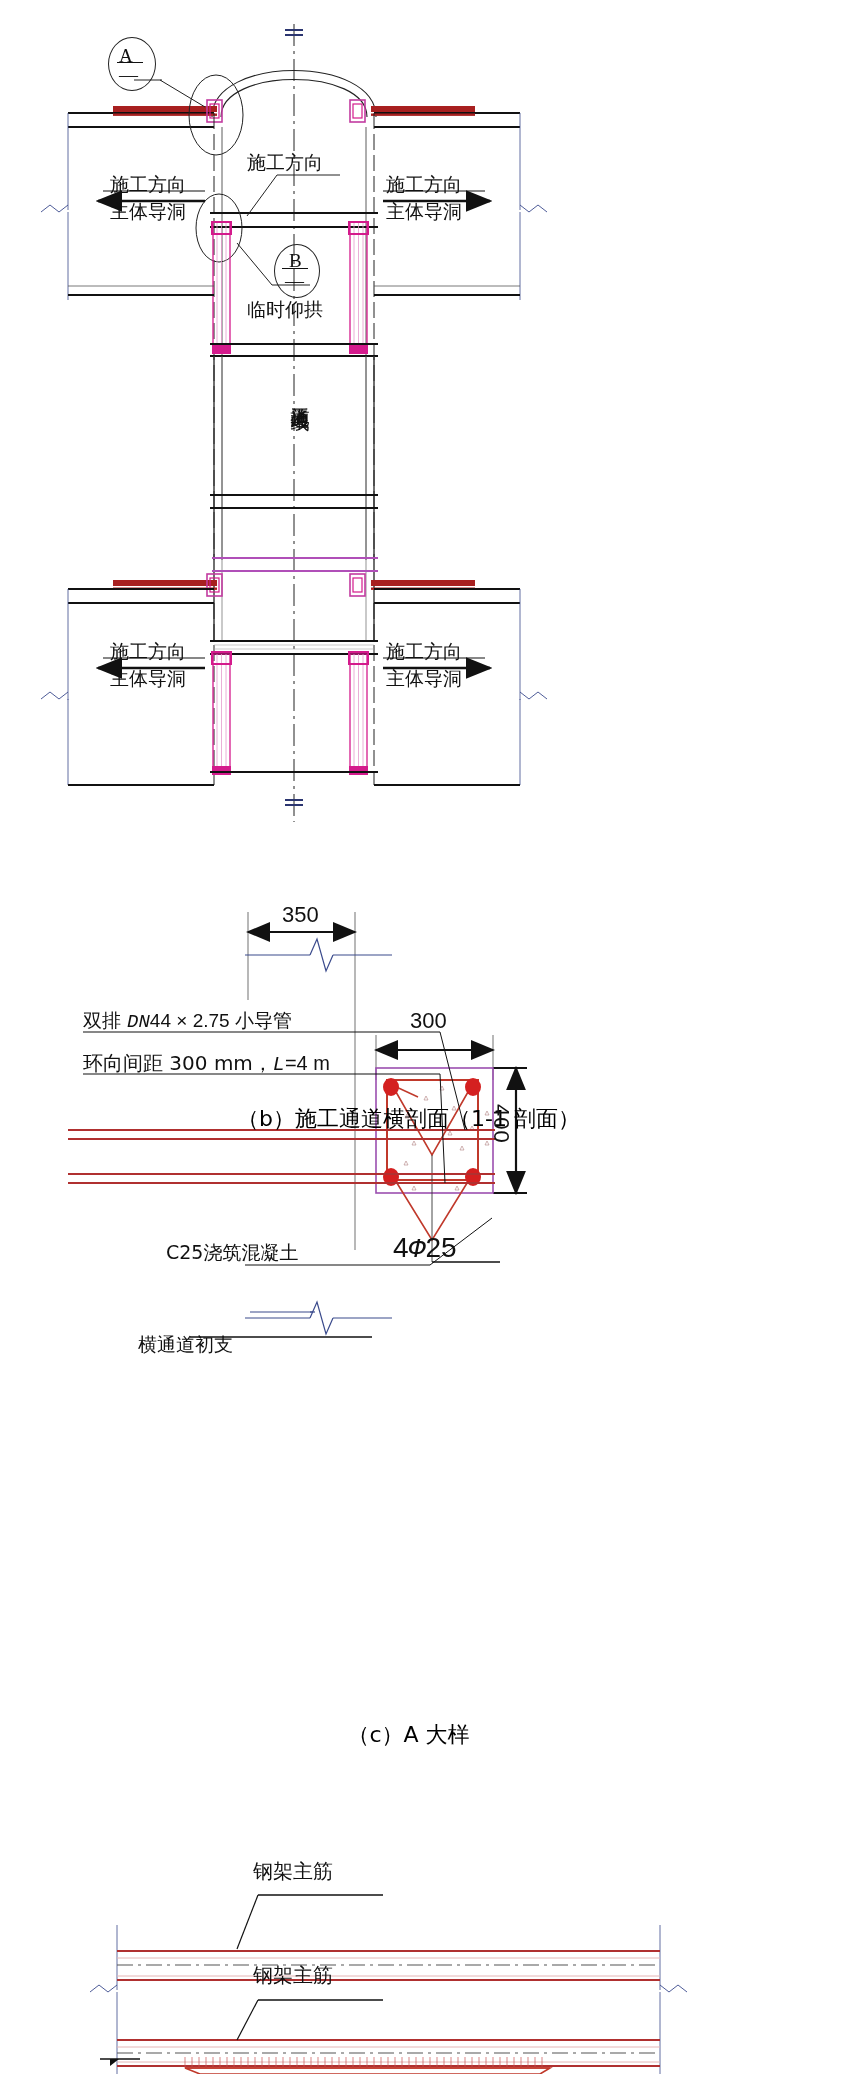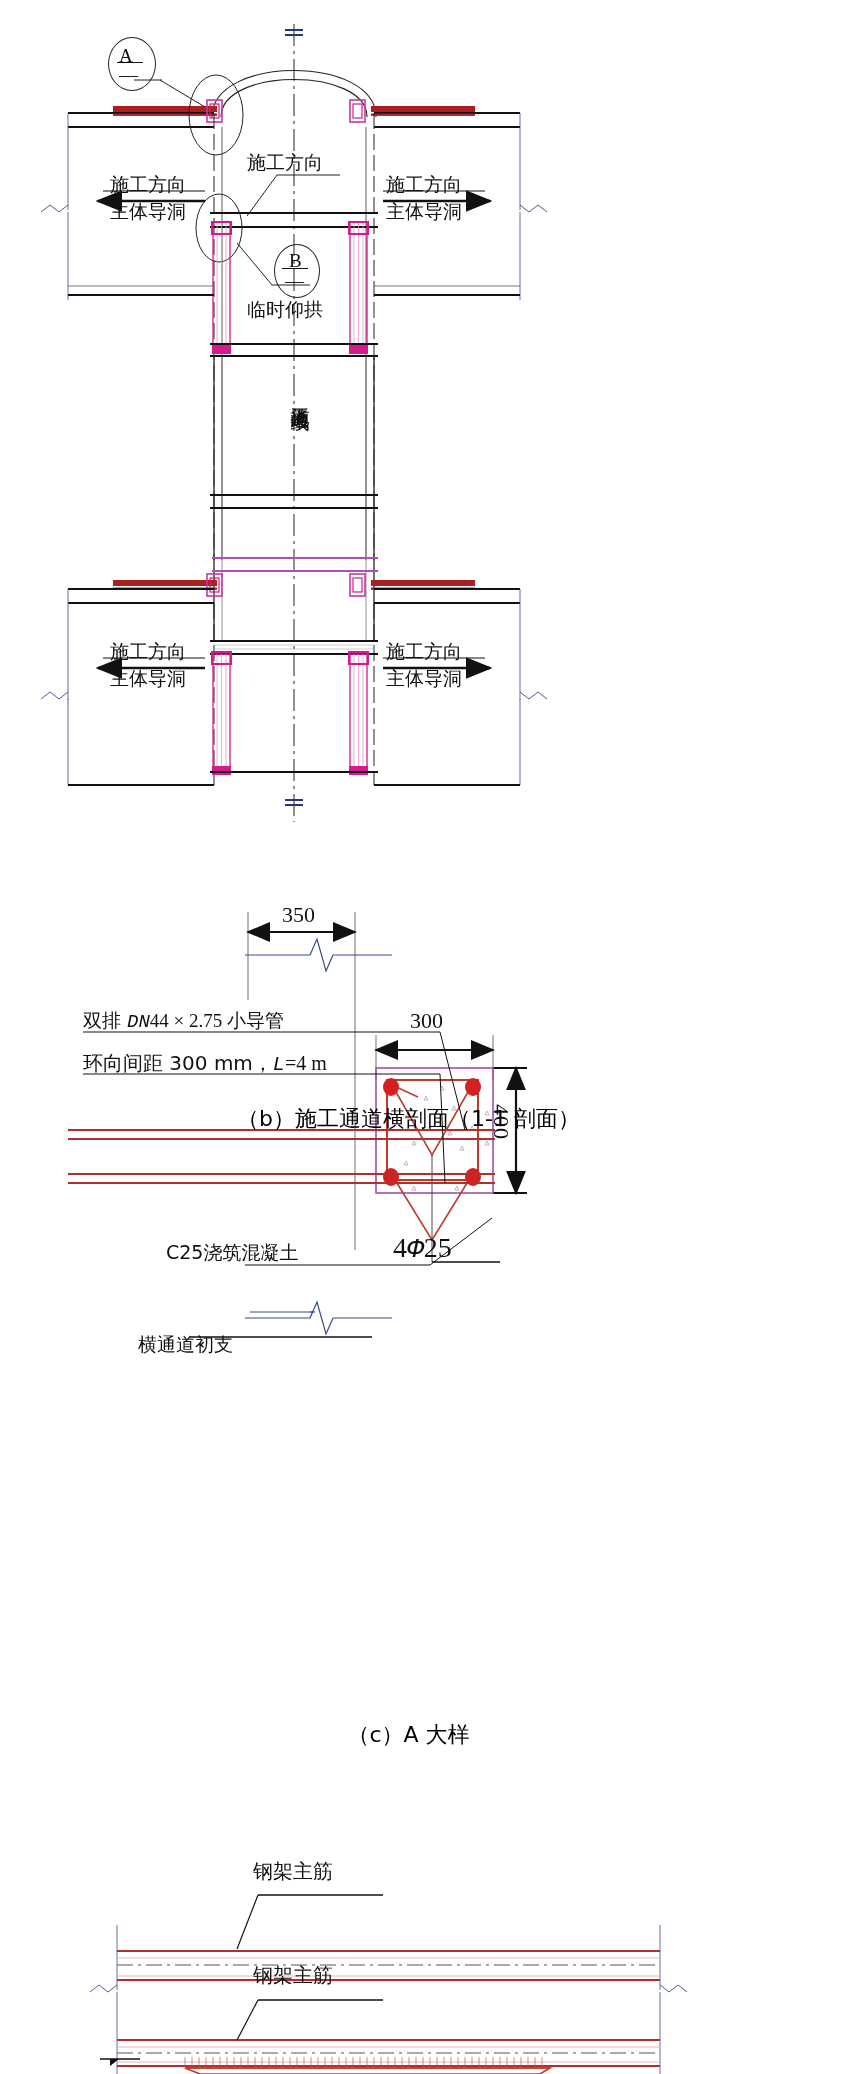--- a/index.html
+++ b/index.html
@@ -12,21 +12,21 @@
 
   .lbl{position:absolute;white-space:nowrap;font-family:"Liberation Serif",serif;color:#111;}
   .cn{font-family:"DejaVu Sans","Liberation Sans",sans-serif;}
   .t19{font-size:19px;}
   .t20{font-size:20px;}
   .t22{font-size:22px;}
   .vert{writing-mode:vertical-rl;text-orientation:upright;letter-spacing:1px;}
   .bubble-letter{font-family:"Liberation Serif",serif;font-size:19px;}
   .ital{font-style:italic;font-family:Liberation Mono, monospace;}
   .caption{position:absolute;width:817px;text-align:center;font-size:22px;}
-  .num{font-family:Liberation Serif, serif;}
+  .num{font-family:Liberation Sans, sans-serif;}
 </style>
 </head>
 <body>
 
 <div class="stage">
 
 <svg class="draw" viewBox="0 0 861 2074">
   <defs>
     <marker id="arrEnd" markerWidth="11" markerHeight="9" refX="10" refY="4.5" orient="auto">
       <path d="M0,0 L11,4.5 L0,9 z" fill="#111"></path>

